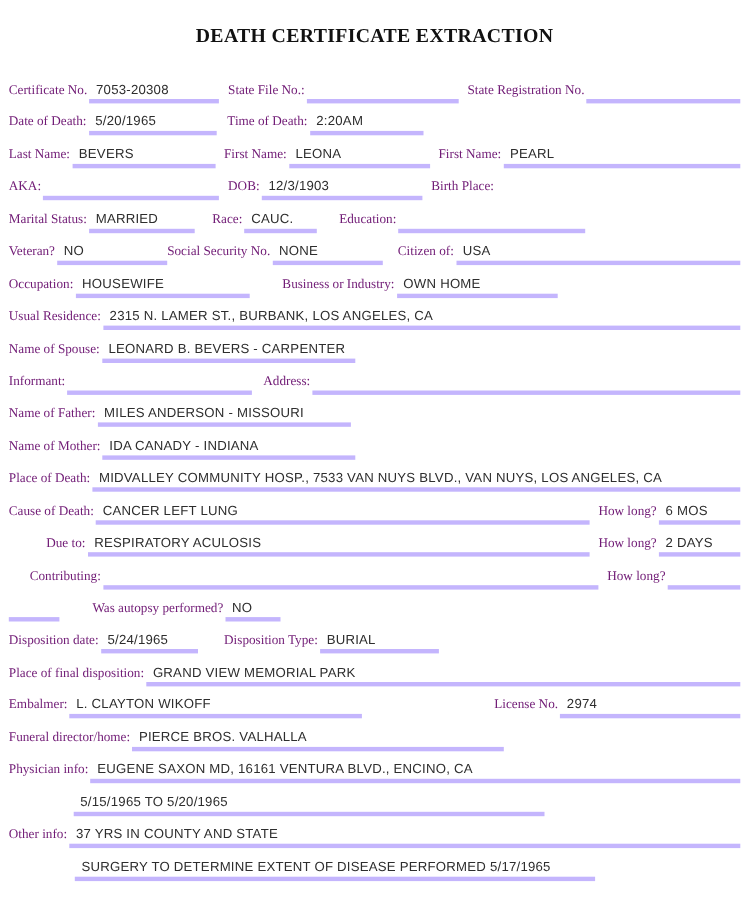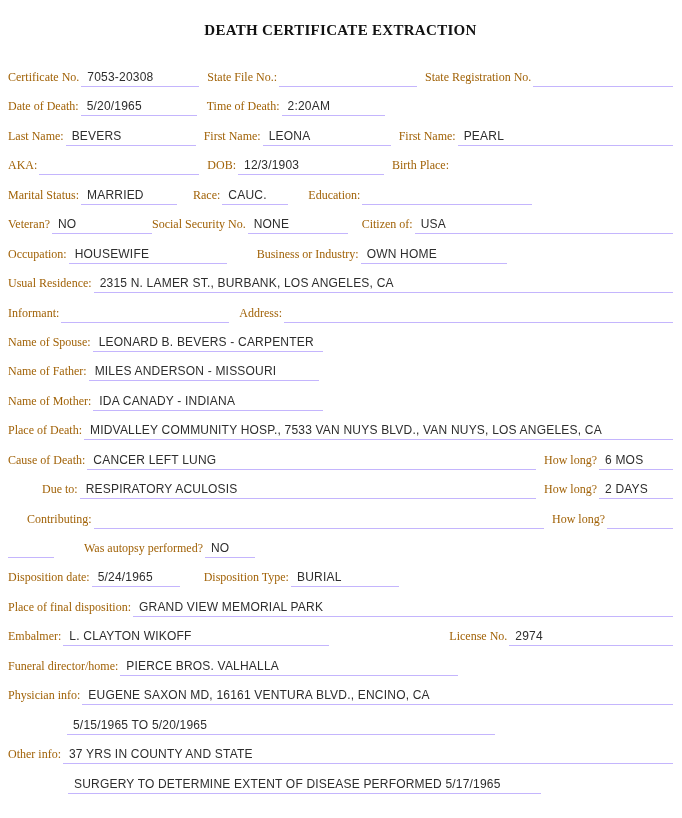--- a/index.html
+++ b/index.html
@@ -8,43 +8,43 @@
     height: 818px;
     box-sizing: border-box;
     background: #ffffff;
     padding: 22px 9px 0 8px;
     overflow: hidden;
     font-family: "Liberation Serif", serif;
     color: #1c1c1c;
   }
   .title {
     text-align: center;
-    font-size: 15px;
+    font-size: 18px;
     font-weight: bold;
     letter-spacing: 0.3px;
     font-family: "Liberation Serif", serif;
     color: #111111;
   }
   .form { margin-top: 31px; }
   .row {
     display: flex;
     align-items: baseline;
     height: 29.45px;
   }
   .lbl {
     font-size: 12px;
     white-space: nowrap;
     margin-right: 2px;
-    color: #a16207;
+    color: #701a75;
   }
   .val {
     font-family: "Liberation Sans", sans-serif;
     font-size: 12px;
     color: #2d2d2d;
-    border-bottom: 1px solid #c4b5fd;
+    border-bottom: 4px solid #c4b5fd;
     padding: 0 2px 2px 6px;
     white-space: nowrap;
     letter-spacing: 0.2px;
   }
   .val:empty::before { content: "\00a0"; }
   .grow { flex: 1; }
 </style>
 </head>
 <body>
 
@@ -111,32 +111,32 @@
       <span class="lbl" style="margin-left:30px">Business or Industry:</span>
       <span class="val" style="min-width:138px">OWN HOME</span>
     </div>
 
     <div class="row">
       <span class="lbl">Usual Residence:</span>
       <span class="val grow">2315 N. LAMER ST., BURBANK, LOS ANGELES, CA</span>
     </div>
 
     <div class="row">
+      <span class="lbl">Name of Spouse:</span>
+      <span class="val" style="min-width:222px">LEONARD B. BEVERS - CARPENTER</span>
+    </div>
+
+    <div class="row">
       <span class="lbl">Informant:</span>
       <span class="val" style="min-width:160px"></span>
       <span class="lbl" style="margin-left:10px">Address:</span>
       <span class="val grow"></span>
     </div>
 
     <div class="row">
-      <span class="lbl">Name of Spouse:</span>
-      <span class="val" style="min-width:222px">LEONARD B. BEVERS - CARPENTER</span>
-    </div>
-
-    <div class="row">
       <span class="lbl">Name of Father:</span>
       <span class="val" style="min-width:222px">MILES ANDERSON - MISSOURI</span>
     </div>
 
     <div class="row">
       <span class="lbl">Name of Mother:</span>
       <span class="val" style="min-width:222px">IDA CANADY - INDIANA</span>
     </div>
 
     <div class="row">

